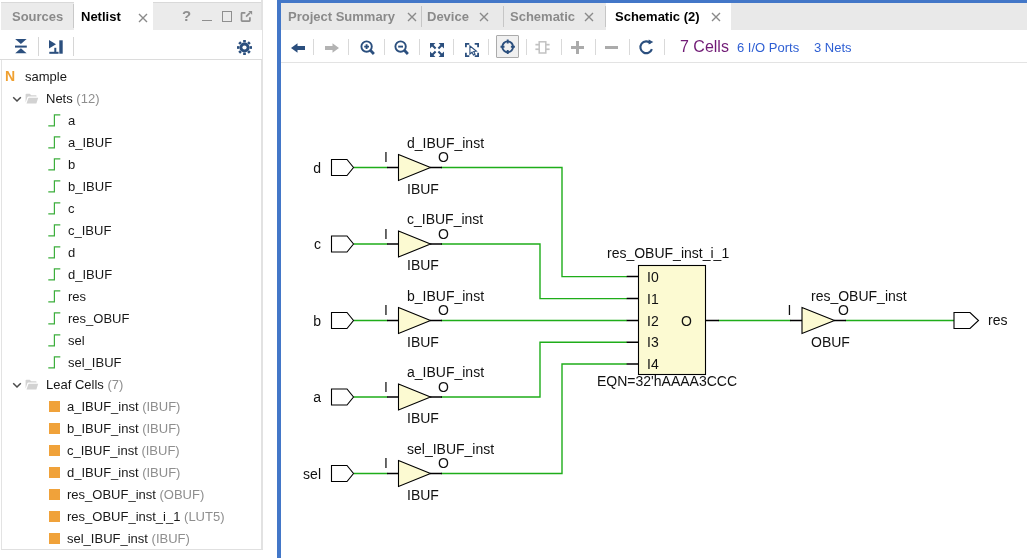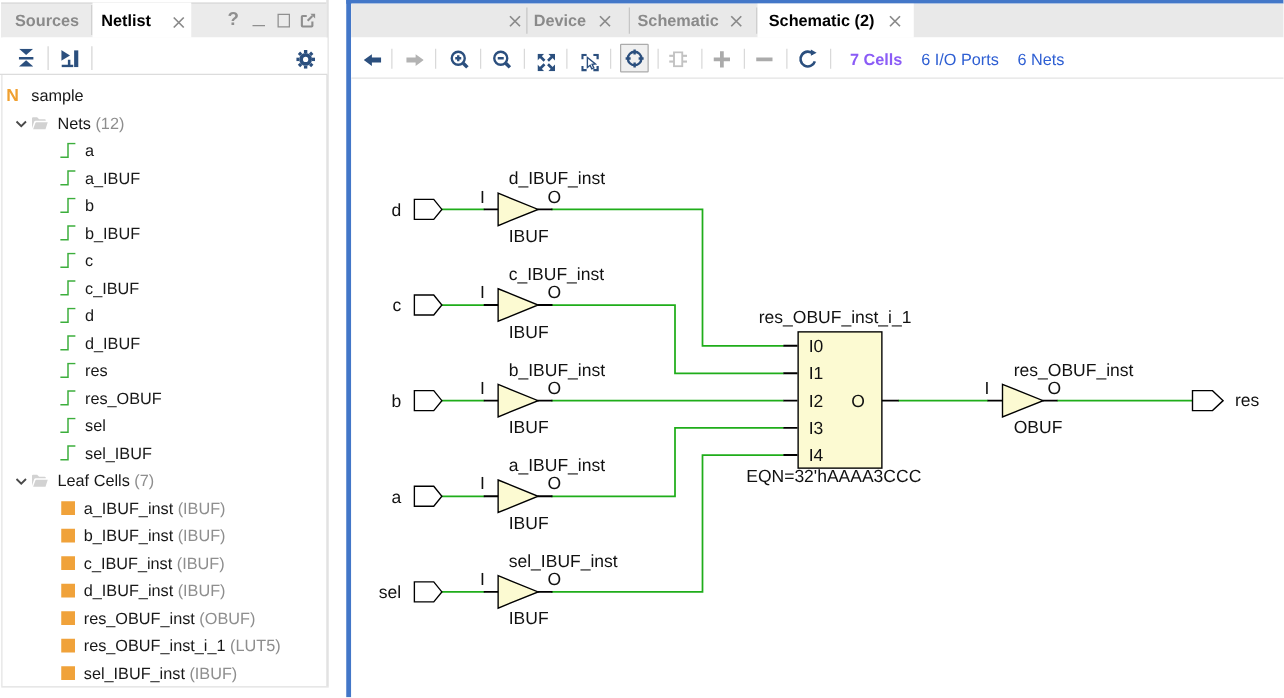--- a/index.html
+++ b/index.html
@@ -195,20 +195,21 @@
         <span class="lbl" style="left:67px">sel_IBUF_inst <span class="gray">(IBUF)</span></span>
       </div>
 </div>
 
 <div class="abs" style="left:277px;top:0;width:4px;height:558px;background:#4377c8;"></div>
 <div class="abs" style="left:277px;top:0;width:750px;height:3px;background:#4377c8;"></div>
 
 <div class="abs" id="rightpanel" style="left:281px;top:3px;width:746px;height:555px;background:#fff;">
 
   <div class="abs" style="left:0;top:0;width:746px;height:27px;background:#e9e9e9;"></div>
+  <div class="abs tabtxt" style="left:7px;top:0;height:27px;display:flex;align-items:center;">Project Summary</div>
   <svg class="icon" style="left:126px;top:9px" width="10" height="10" viewBox="0 0 10 10">
         <path d="M1,1 L9,9 M9,1 L1,9" stroke="#8a8a8a" stroke-width="1.4" fill="none"></path>
       </svg>
   <div class="abs" style="left:140px;top:3px;width:1px;height:21px;background:#c6c6c6;"></div>
   <div class="abs tabtxt" style="left:146px;top:0;height:27px;display:flex;align-items:center;">Device</div>
   <svg class="icon" style="left:198px;top:9px" width="10" height="10" viewBox="0 0 10 10">
         <path d="M1,1 L9,9 M9,1 L1,9" stroke="#8a8a8a" stroke-width="1.4" fill="none"></path>
       </svg>
   <div class="abs" style="left:222px;top:3px;width:1px;height:21px;background:#c6c6c6;"></div>
   <div class="abs tabtxt" style="left:229px;top:0;height:27px;display:flex;align-items:center;">Schematic</div>
@@ -275,23 +276,23 @@
         <rect x="10.8" y="2.8" width="3.8" height="1.7" fill="#c2c2c2"></rect>
         <rect x="10.8" y="7.4" width="3.8" height="1.7" fill="#c2c2c2"></rect>
       </svg>
   <div class="abs" style="left:290px;top:42.5px;width:13px;height:3.2px;background:#ababab;"></div>
   <div class="abs" style="left:294.9px;top:37.5px;width:3.2px;height:13px;background:#ababab;"></div>
   <div class="abs" style="left:324px;top:42.5px;width:13px;height:3.2px;background:#ababab;"></div>
   <svg class="icon" style="left:357px;top:36px" width="17" height="17" viewBox="0 0 17 17">
         <path d="M12.6,4.2 A5.9,5.9 0 1 0 13.9,10.1" stroke="#2b4f7e" stroke-width="2.1" fill="none"></path>
         <path d="M10.7,0.6 L15.3,3.1 L10.7,5.6 Z" fill="#2b4f7e"></path>
       </svg>
-  <div class="abs" style="left:399px;top:34px;height:20px;display:flex;align-items:center;font-size:13px;color:#8b5cf6;white-space:nowrap;font-weight:bold;">7 Cells</div>
+  <div class="abs" style="left:399px;top:34px;height:20px;display:flex;align-items:center;font-size:16px;color:#701a75;white-space:nowrap;">7 Cells</div>
   <div class="abs" style="left:456px;top:34px;height:20px;display:flex;align-items:center;font-size:13px;color:#2e5fd3;white-space:nowrap;">6 I/O Ports</div>
-  <div class="abs" style="left:533px;top:34px;height:20px;display:flex;align-items:center;font-size:13px;color:#2e5fd3;white-space:nowrap;">6 Nets</div>
+  <div class="abs" style="left:533px;top:34px;height:20px;display:flex;align-items:center;font-size:13px;color:#2e5fd3;white-space:nowrap;">3 Nets</div>
 
   <svg class="icon" style="left:0;top:60px" width="746" height="495" viewBox="0 0 746 495" font-family="Liberation Sans,sans-serif" font-size="14px">
   <path d="M72.5,104.5 H106.5 M72.5,181 H106.5 M72.5,257.5 H106.5 M72.5,334 H106.5 M72.5,410.5 H106.5 M160,104.5 H281 V213.6 H346 M160,181 H259 V235.6 H346 M160,257.5 H346 M160,334 H259 V279.3 H346 M160,410.5 H281 V301.0 H346 M437.5,257.5 H509.5 M564.5,257.5 H673.5" stroke="#1fad1a" stroke-width="1.4" fill="none"></path>
   <path d="M106,104.5 H118 M149,104.5 H161 M106,181 H118 M149,181 H161 M106,257.5 H118 M149,257.5 H161 M106,334 H118 M149,334 H161 M106,410.5 H118 M149,410.5 H161 M345.7,213.6 H357 M345.7,235.6 H357 M345.7,257.5 H357 M345.7,279.3 H357 M345.7,301.0 H357 M424,257.5 H438 M509,257.5 H521.5 M553,257.5 H565" stroke="#000000" stroke-width="1.5" fill="none"></path>
   <path d="M50.5,96.5 H66 L72.5,104.5 L66,112.5 H50.5 Z" fill="#fff" stroke="#000000" stroke-width="1.1"></path>
   <path d="M117.5,91.5 L149.5,104.5 L117.5,117.5 Z" fill="#fcfad2" stroke="#000000" stroke-width="1.1"></path>
   <text x="40" y="109.5" text-anchor="end" fill="#111111">d</text>
   <text x="105" y="99.0" text-anchor="middle" fill="#111111">I</text>
   <text x="162.5" y="99.0" text-anchor="middle" fill="#111111">O</text>
   <text x="126" y="84.5" fill="#111111">d_IBUF_inst</text>

